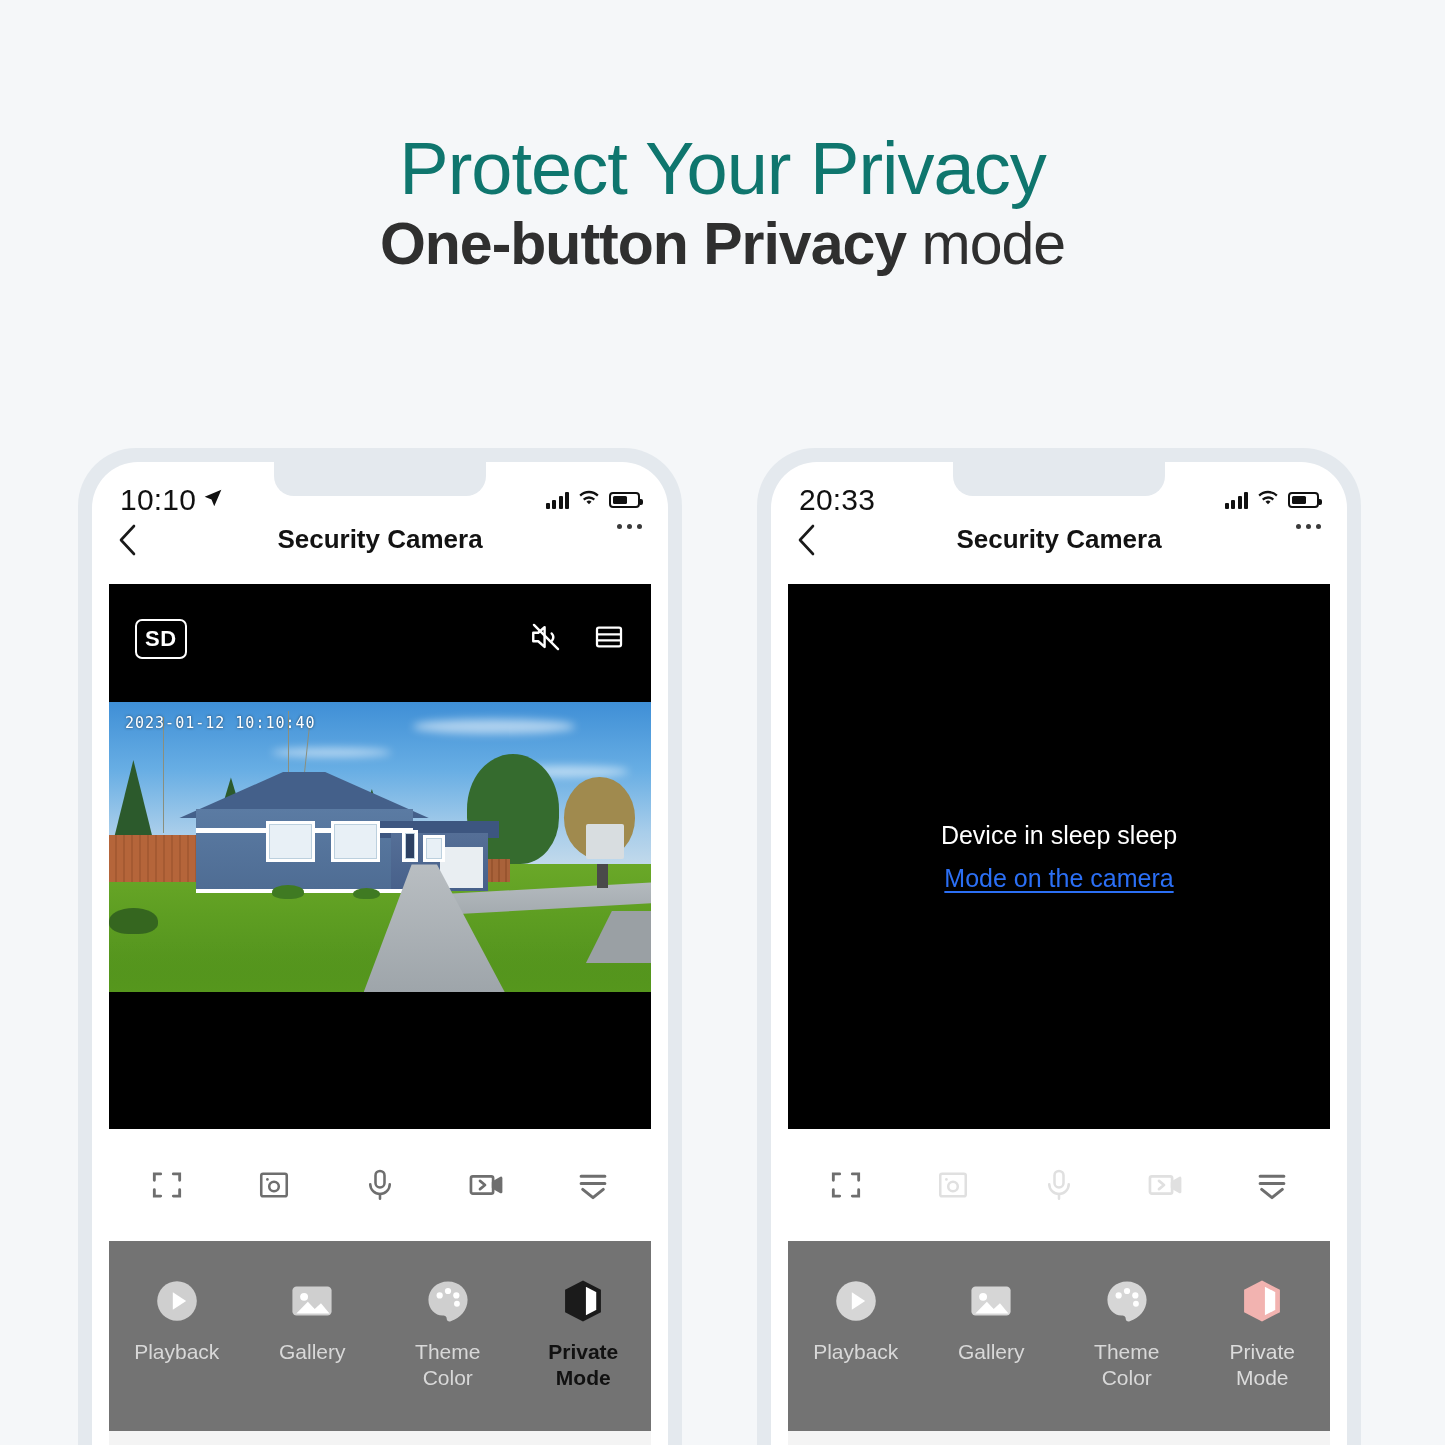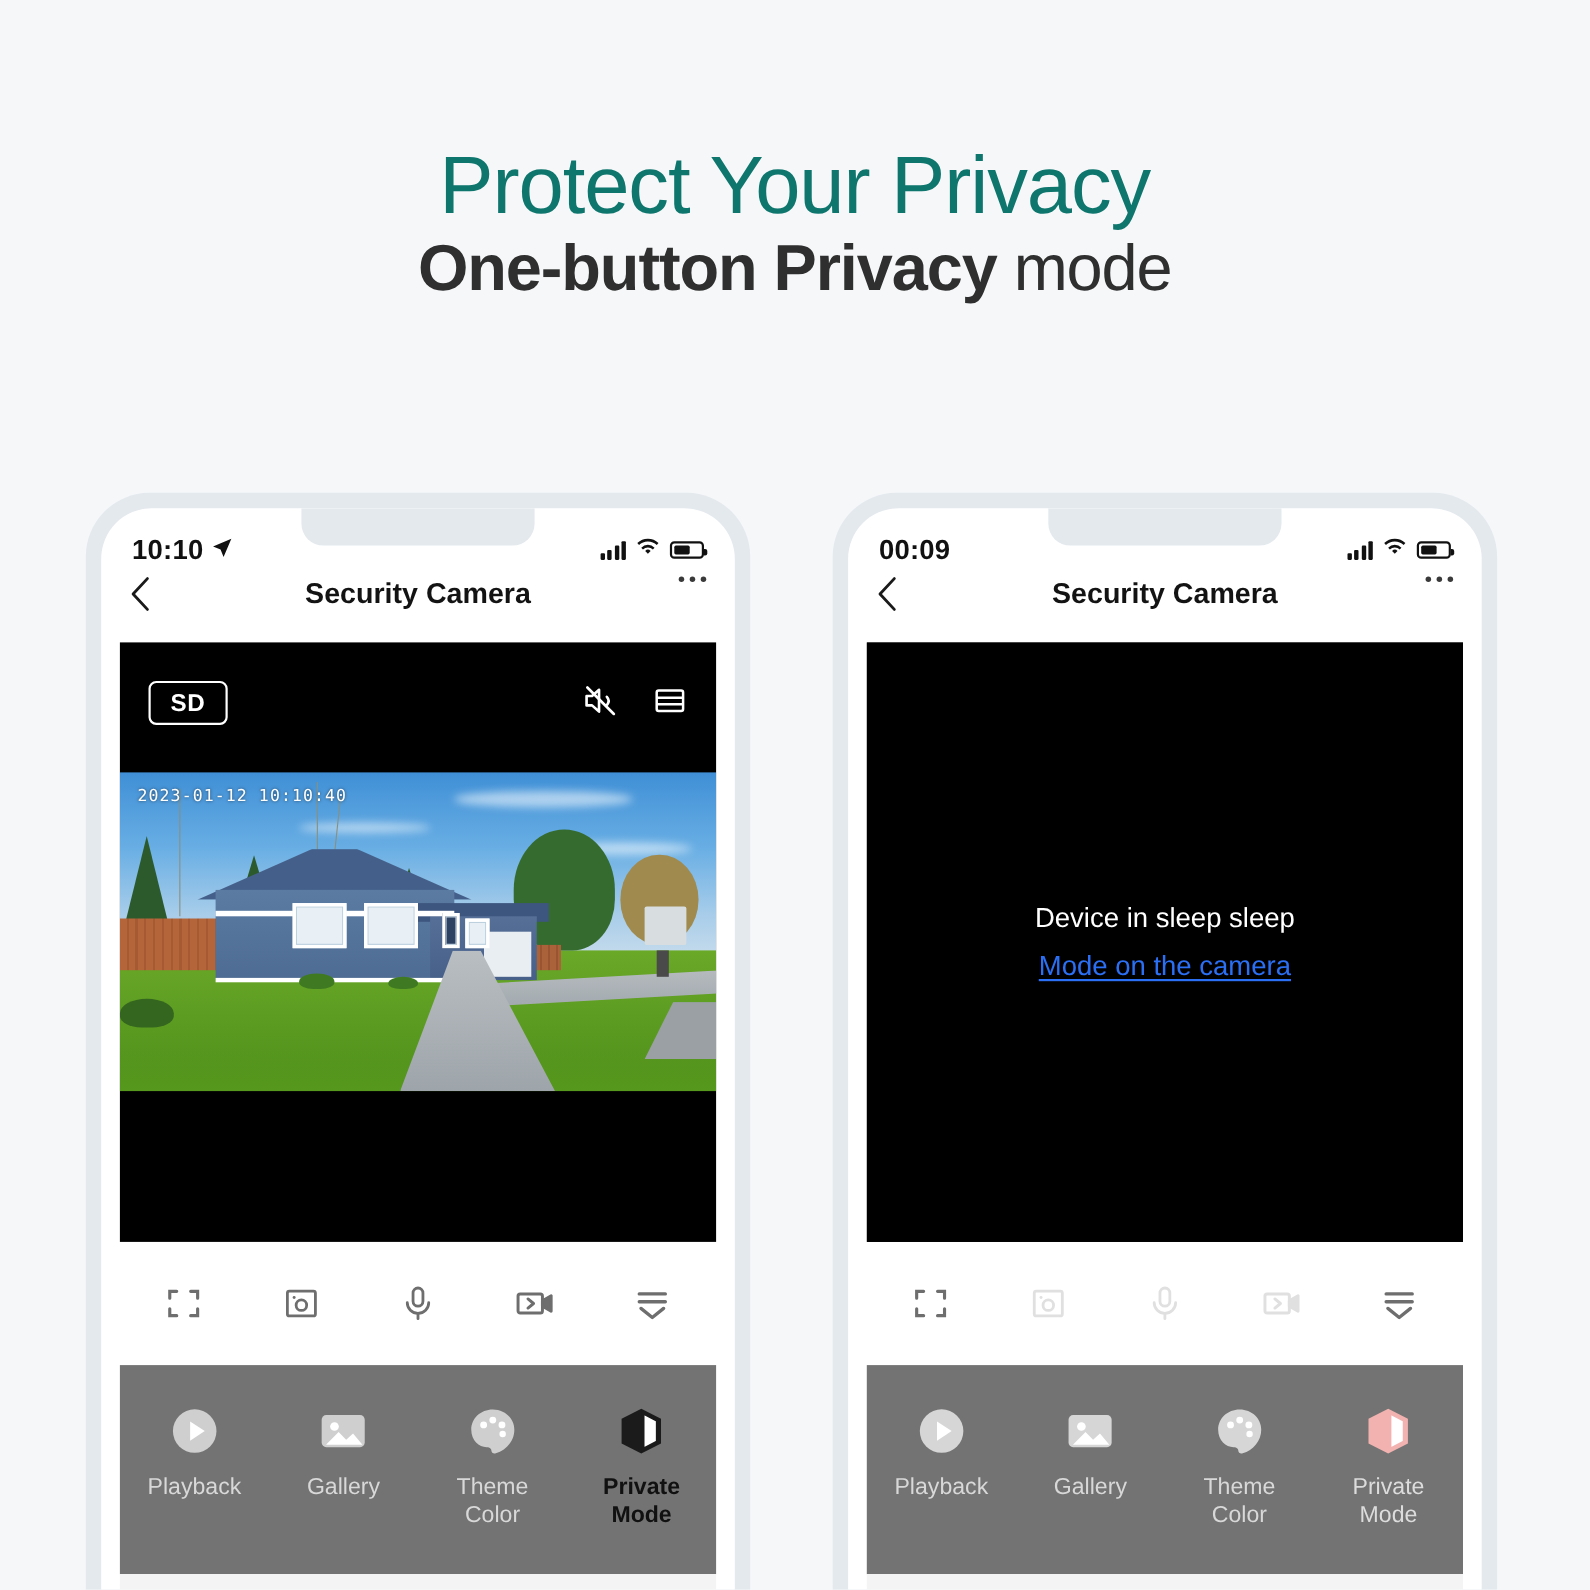--- a/index.html
+++ b/index.html
@@ -46,21 +46,21 @@
     width:212px; height:34px; background:#e4e9ee;
     border-radius:0 0 20px 20px; z-index:5;
   }
 
   
   .statusbar{
     position:relative; height:62px; display:flex; align-items:center;
     justify-content:space-between; padding:14px 28px 0 28px;
   }
   .sb-left{ display:flex; align-items:center; gap:7px; }
-  .sb-time{ font-size:25px; font-weight:700; color:#111; letter-spacing:0.2px; }
+  .sb-time{ font-size:30px; font-weight:400; color:#111; letter-spacing:0.2px; }
   .loc-arrow{ display:block; }
   .sb-right{ display:flex; align-items:center; gap:9px; }
   .bars{ display:flex; align-items:flex-end; gap:2.5px; height:17px; }
   .bars i{ display:block; width:4px; background:#111; border-radius:1px; }
   .bars i:nth-child(1){ height:6px; }
   .bars i:nth-child(2){ height:9px; }
   .bars i:nth-child(3){ height:13px; }
   .bars i:nth-child(4){ height:17px; }
   .batt{
     position:relative; width:31px; height:16px; border:2px solid #111;
@@ -91,21 +91,21 @@
   .video{
     position:relative; margin:0 auto; width:542px; height:545px;
     background:#000; overflow:hidden;
   }
   .video-overlay-top{
     position:absolute; top:0; left:0; right:0; height:110px; z-index:4;
     display:flex; align-items:center; padding:0 26px;
   }
   .sd-badge{
     border:2px solid #fff; color:#fff; font-size:22px; font-weight:600;
-    padding:5px 18px; border-radius:7px; letter-spacing:0.5px;
+    padding:5px 8px; border-radius:7px; letter-spacing:0.5px;
   }
   .ov-right{ margin-left:auto; display:flex; align-items:center; gap:30px; }
 
   
   .feed{
     position:absolute; top:118px; left:0; width:542px; height:290px;
     overflow:hidden;
   }
   .ts{
     position:absolute; top:12px; left:16px; z-index:3;
@@ -430,21 +430,21 @@
       <div class="panel-tail"></div>
     </div>
   </div>
 
   <div class="phone right">
     <div class="screen">
       <div class="notch"></div>
 
       <div class="statusbar">
         <div class="sb-left">
-          <span class="sb-time">00:09</span>
+          <span class="sb-time">20:33</span>
         </div>
         <div class="sb-right">
           <span class="bars">
               <i></i>
               <i></i>
               <i></i>
               <i></i>
             </span>
           <span>
             <svg width="22" height="17" viewBox="0 0 24 18">

